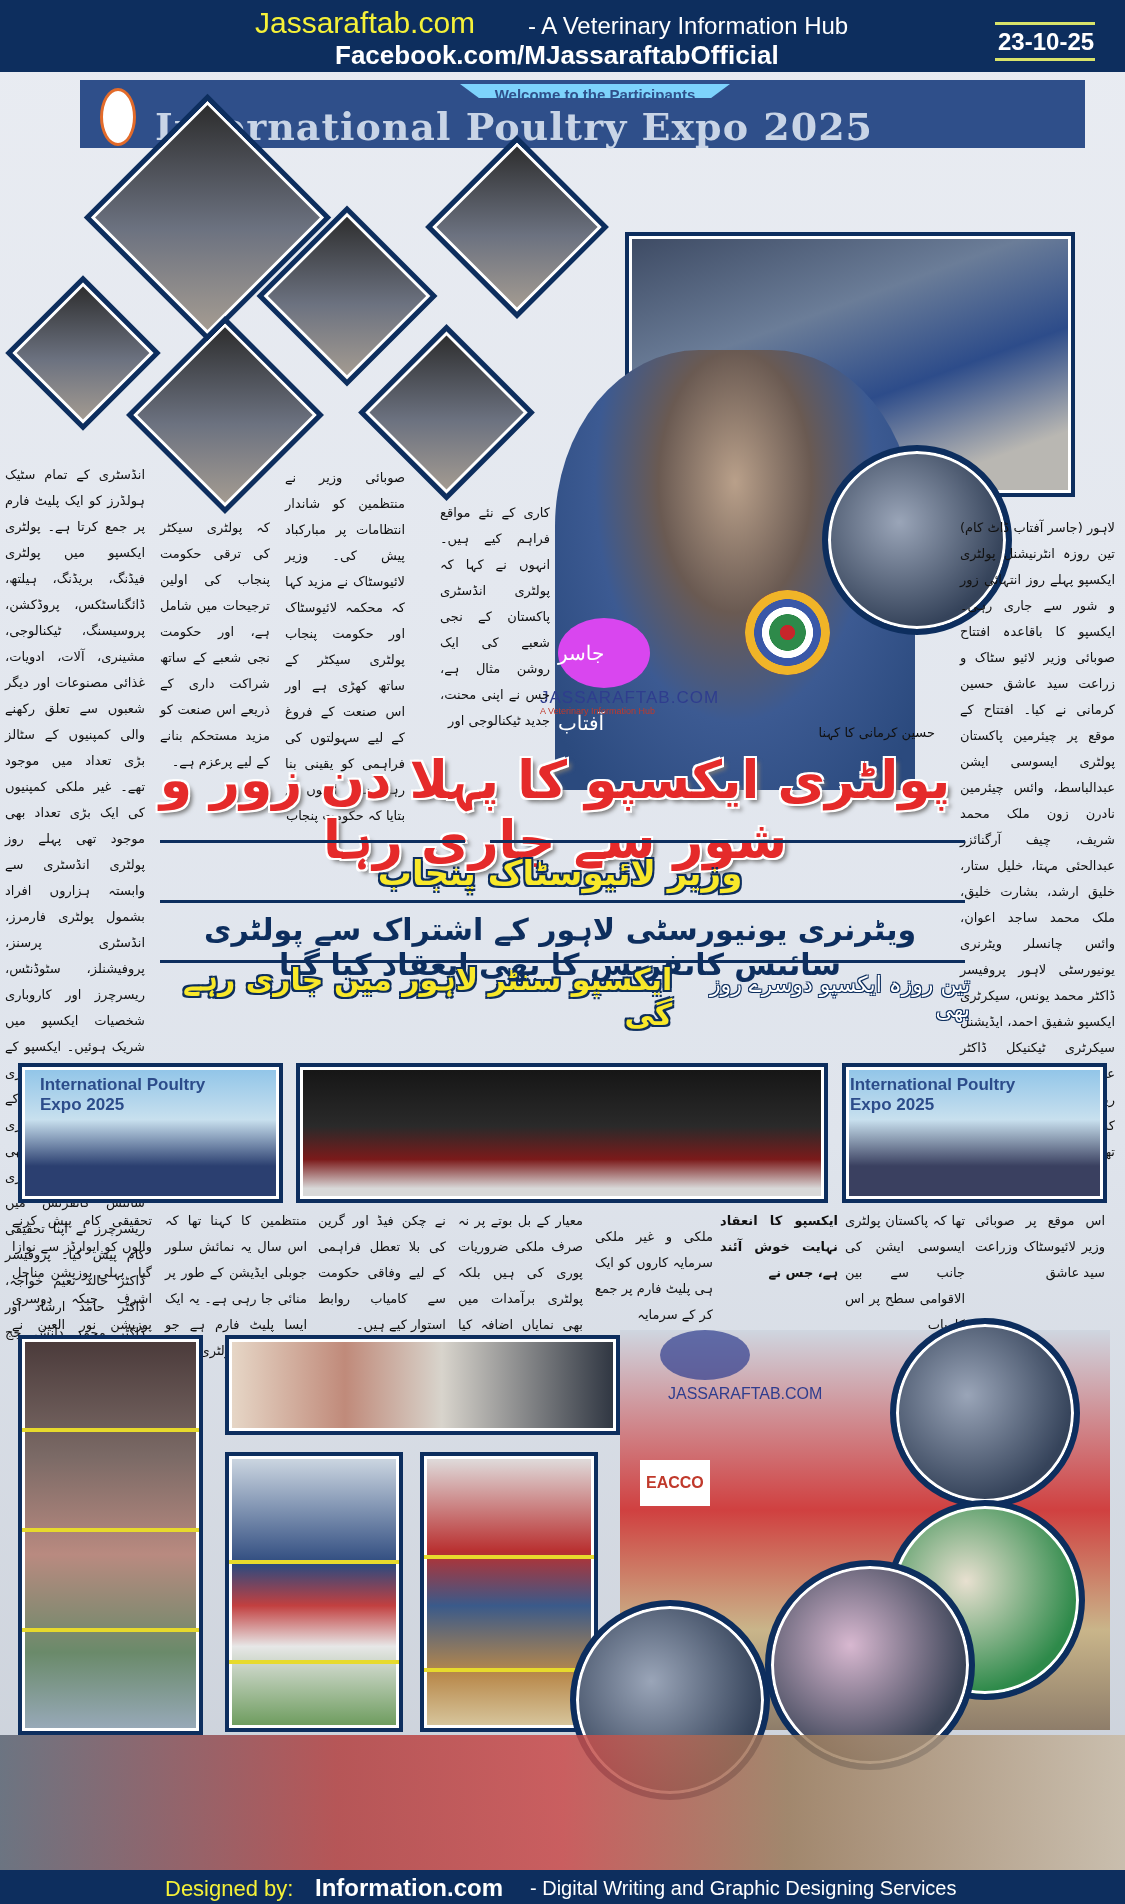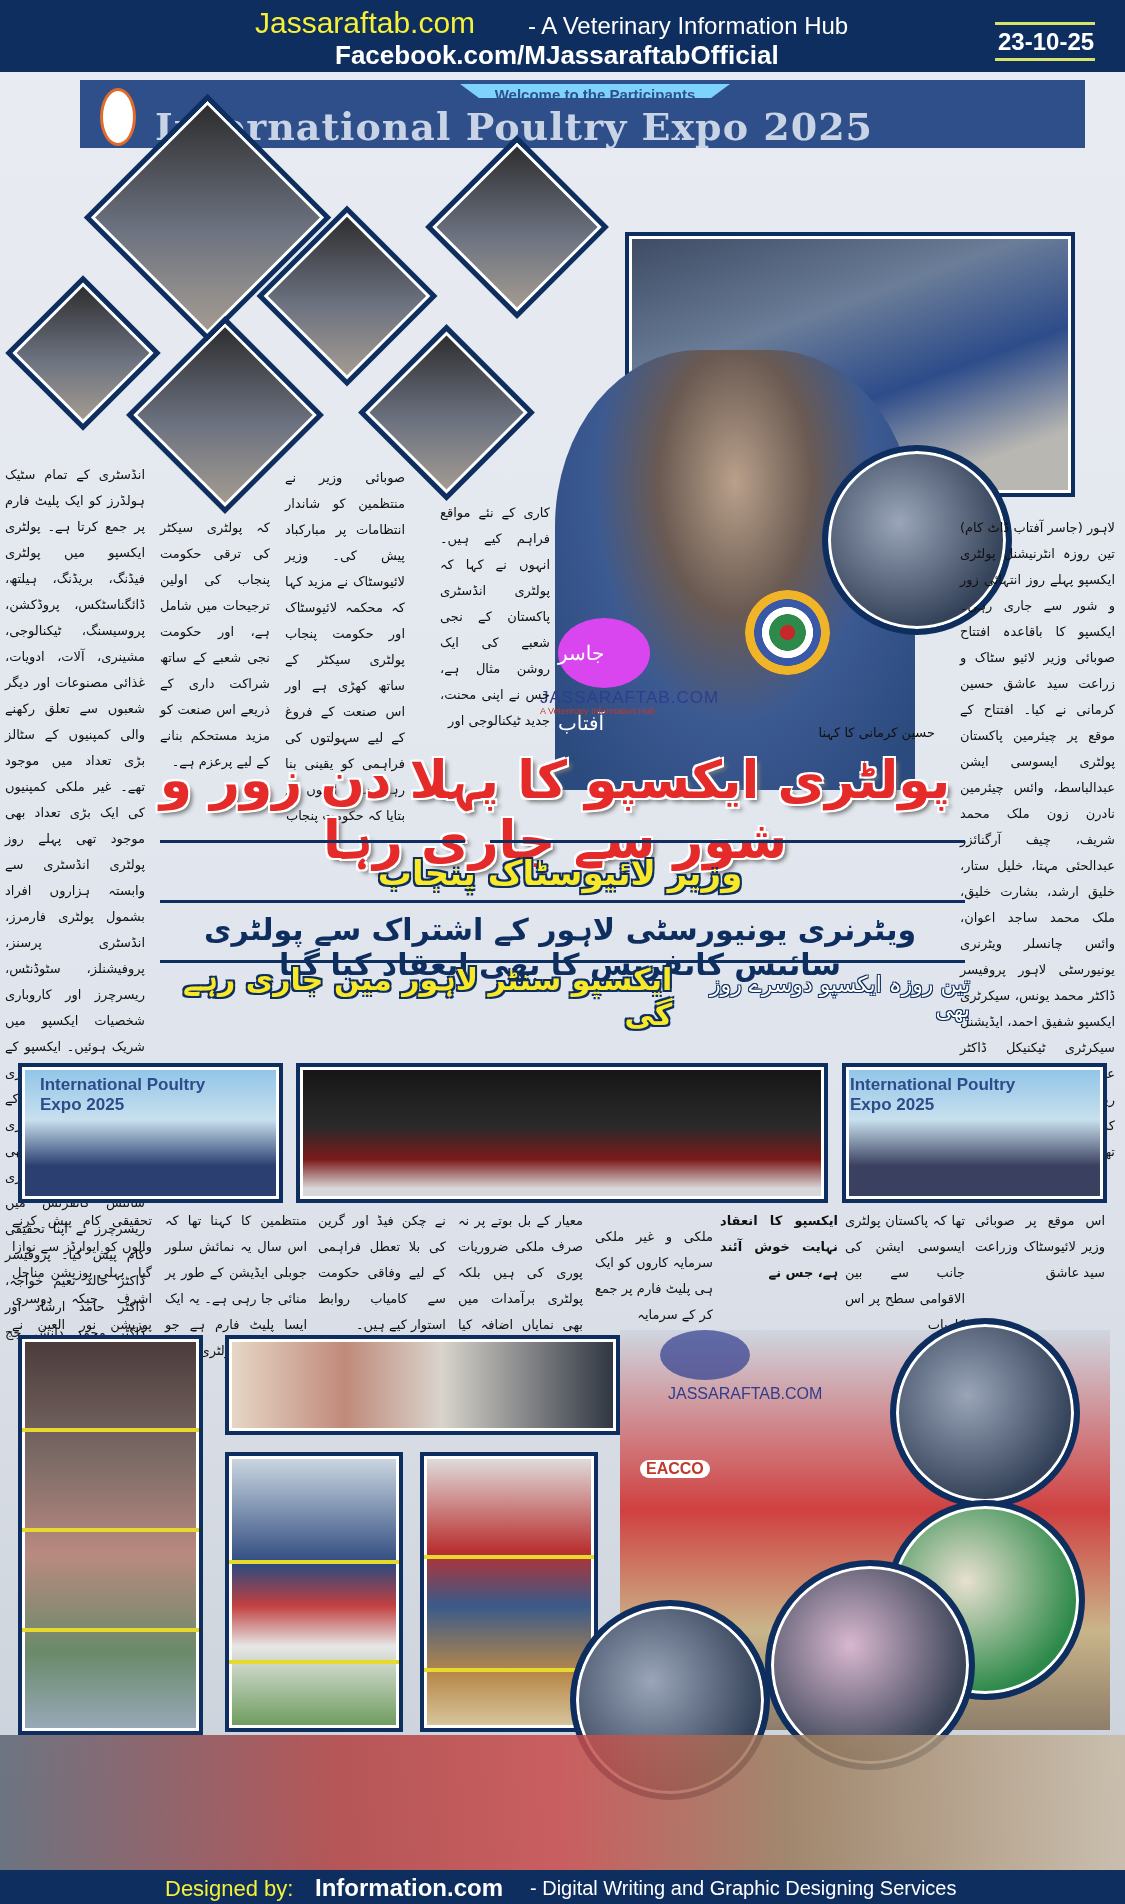--- a/index.html
+++ b/index.html
@@ -115,21 +115,21 @@
 <div class="abs col" style="left:720px;top:1208px;width:118px;font-weight:bold;">ایکسپو کا انعقاد نہایت خوش آئند ہے، جس نے</div>
 <div class="abs col" style="left:595px;top:1208px;width:118px;margin-top:16px;">ملکی و غیر ملکی سرمایہ کاروں کو ایک ہی پلیٹ فارم پر جمع کر کے سرمایہ</div>
 <div class="abs col" style="left:458px;top:1208px;width:125px;">معیار کے بل بوتے پر نہ صرف ملکی ضروریات پوری کی ہیں بلکہ پولٹری برآمدات میں بھی نمایاں اضافہ کیا ہے۔</div>
 <div class="abs col" style="left:318px;top:1208px;width:128px;">نے چکن فیڈ اور گرین کی بلا تعطل فراہمی کے لیے وفاقی حکومت سے کامیاب روابط استوار کیے ہیں۔</div>
 <div class="abs col" style="left:165px;top:1208px;width:142px;">منتظمین کا کہنا تھا کہ اس سال یہ نمائش سلور جوبلی ایڈیشن کے طور پر منائی جا رہی ہے۔ یہ ایک ایسا پلیٹ فارم ہے جو پاکستان میں پولٹری</div>
 <div class="abs col" style="left:12px;top:1208px;width:140px;">تحقیقی کام پیش کرنے والوں کو ایوارڈز سے نوازا گیا۔ پہلی پوزیشن مناحل اشرف جبکہ دوسری پوزیشن نور العین نے حاصل کی۔</div>
 
 <div class="abs expo-hall"></div>
 <div class="abs" style="left:660px;top:1330px;width:90px;height:50px;border-radius:50%;background:#2f3d8e;opacity:.7"></div>
 <div class="abs" style="left:668px;top:1385px;font:16px 'Liberation Sans',sans-serif;color:#2f3d8e;">JASSARAFTAB.COM</div>
-<div class="abs" style="left:640px;top:1460px;font:bold 16px 'Liberation Sans',sans-serif;color:#c0392b;background:#fff;padding:0 6px;border-radius:9px;">EACCO</div>
+<div class="abs" style="left:640px;top:1460px;font:bold 16px 'Liberation Sans',sans-serif;color:#c0392b;background:#fff;padding:14px 6px;">EACCO</div>
 
 <div class="abs photo" style="left:18px;top:1335px;width:185px;height:400px;background:linear-gradient(180deg,#4a3a3a 0%,#7b6a66 30%,#b98a80 55%,#6a8a6a 80%,#9ab 100%);"></div>
 <div class="abs yellow-bar" style="left:22px;top:1428px;width:177px;"></div>
 <div class="abs yellow-bar" style="left:22px;top:1528px;width:177px;"></div>
 <div class="abs yellow-bar" style="left:22px;top:1628px;width:177px;"></div>
 
 <div class="abs photo" style="left:225px;top:1335px;width:395px;height:100px;background:linear-gradient(90deg,#e7d8c8 0%,#c08a7a 30%,#d8d4cc 55%,#2d3440 100%);"></div>
 <div class="abs photo" style="left:225px;top:1452px;width:178px;height:280px;background:linear-gradient(180deg,#cfd9e3 0%,#2d4a7e 40%,#c24040 55%,#e7e7e7 70%,#6a9a5a 100%);"></div>
 <div class="abs photo" style="left:420px;top:1452px;width:178px;height:280px;background:linear-gradient(180deg,#e0e0e0 0%,#b93030 35%,#3a5a8a 55%,#b8884a 80%,#d8c8a0 100%);"></div>
 <div class="abs yellow-bar" style="left:229px;top:1560px;width:170px;"></div>

